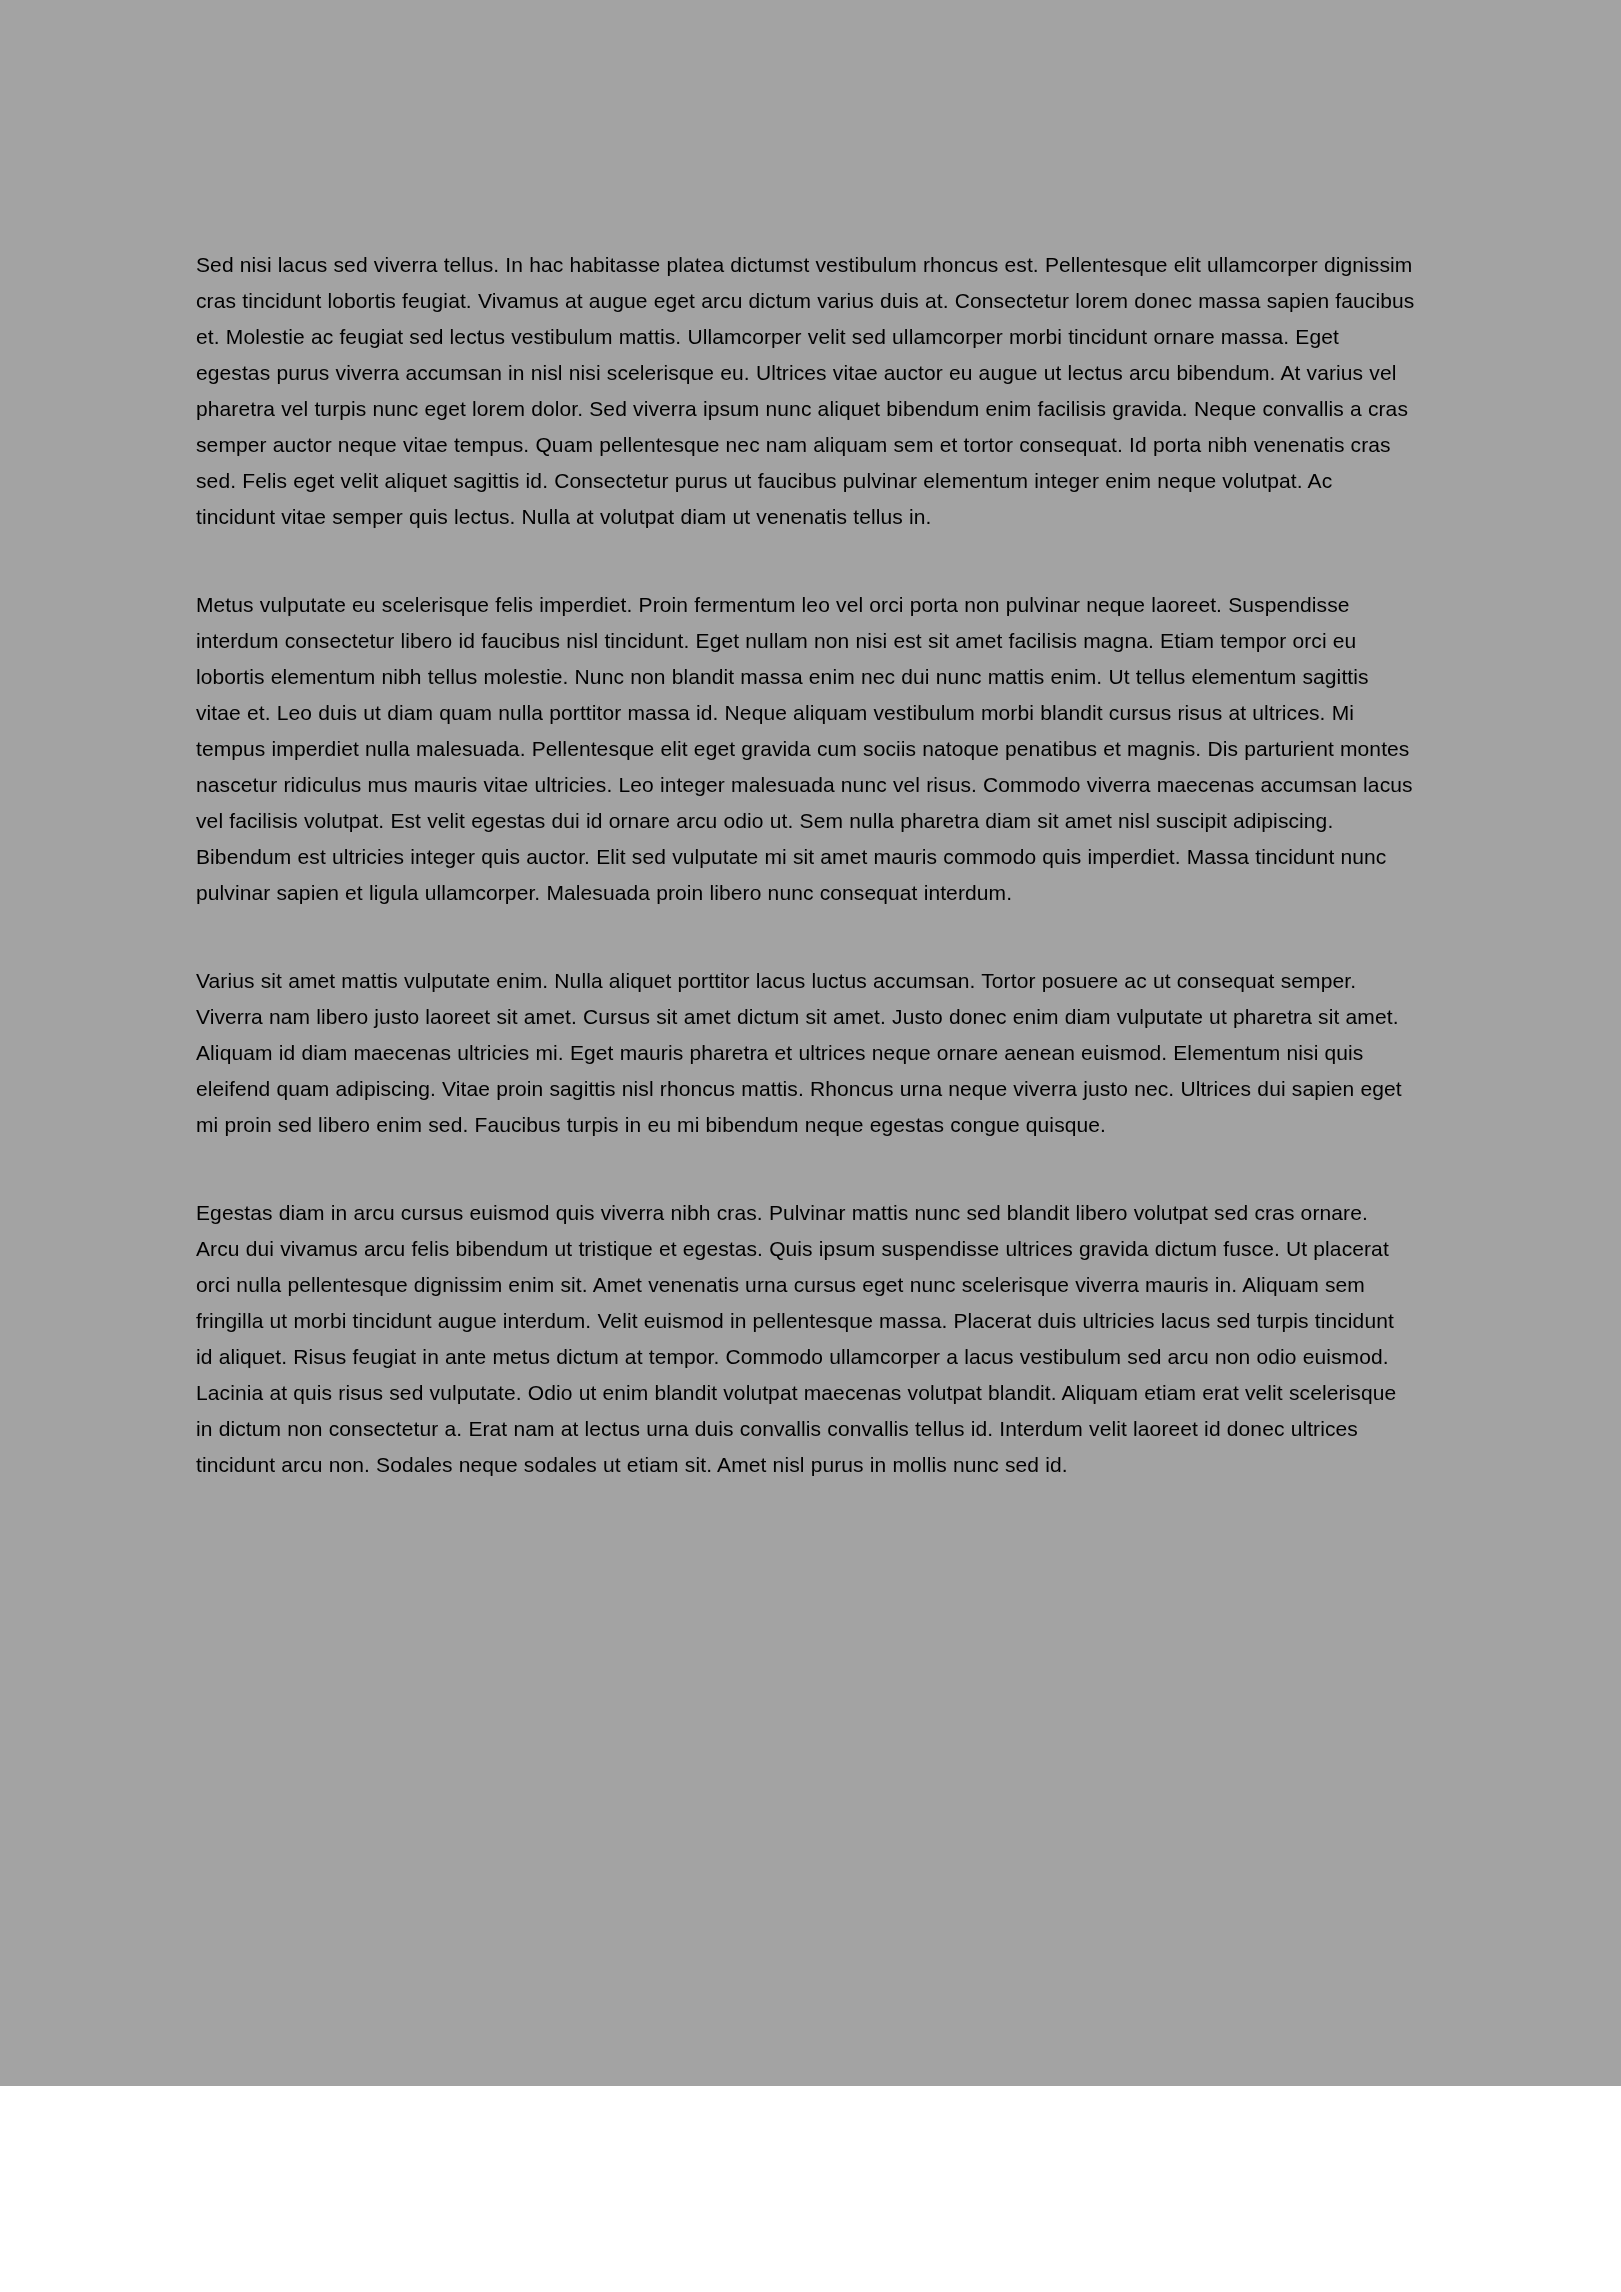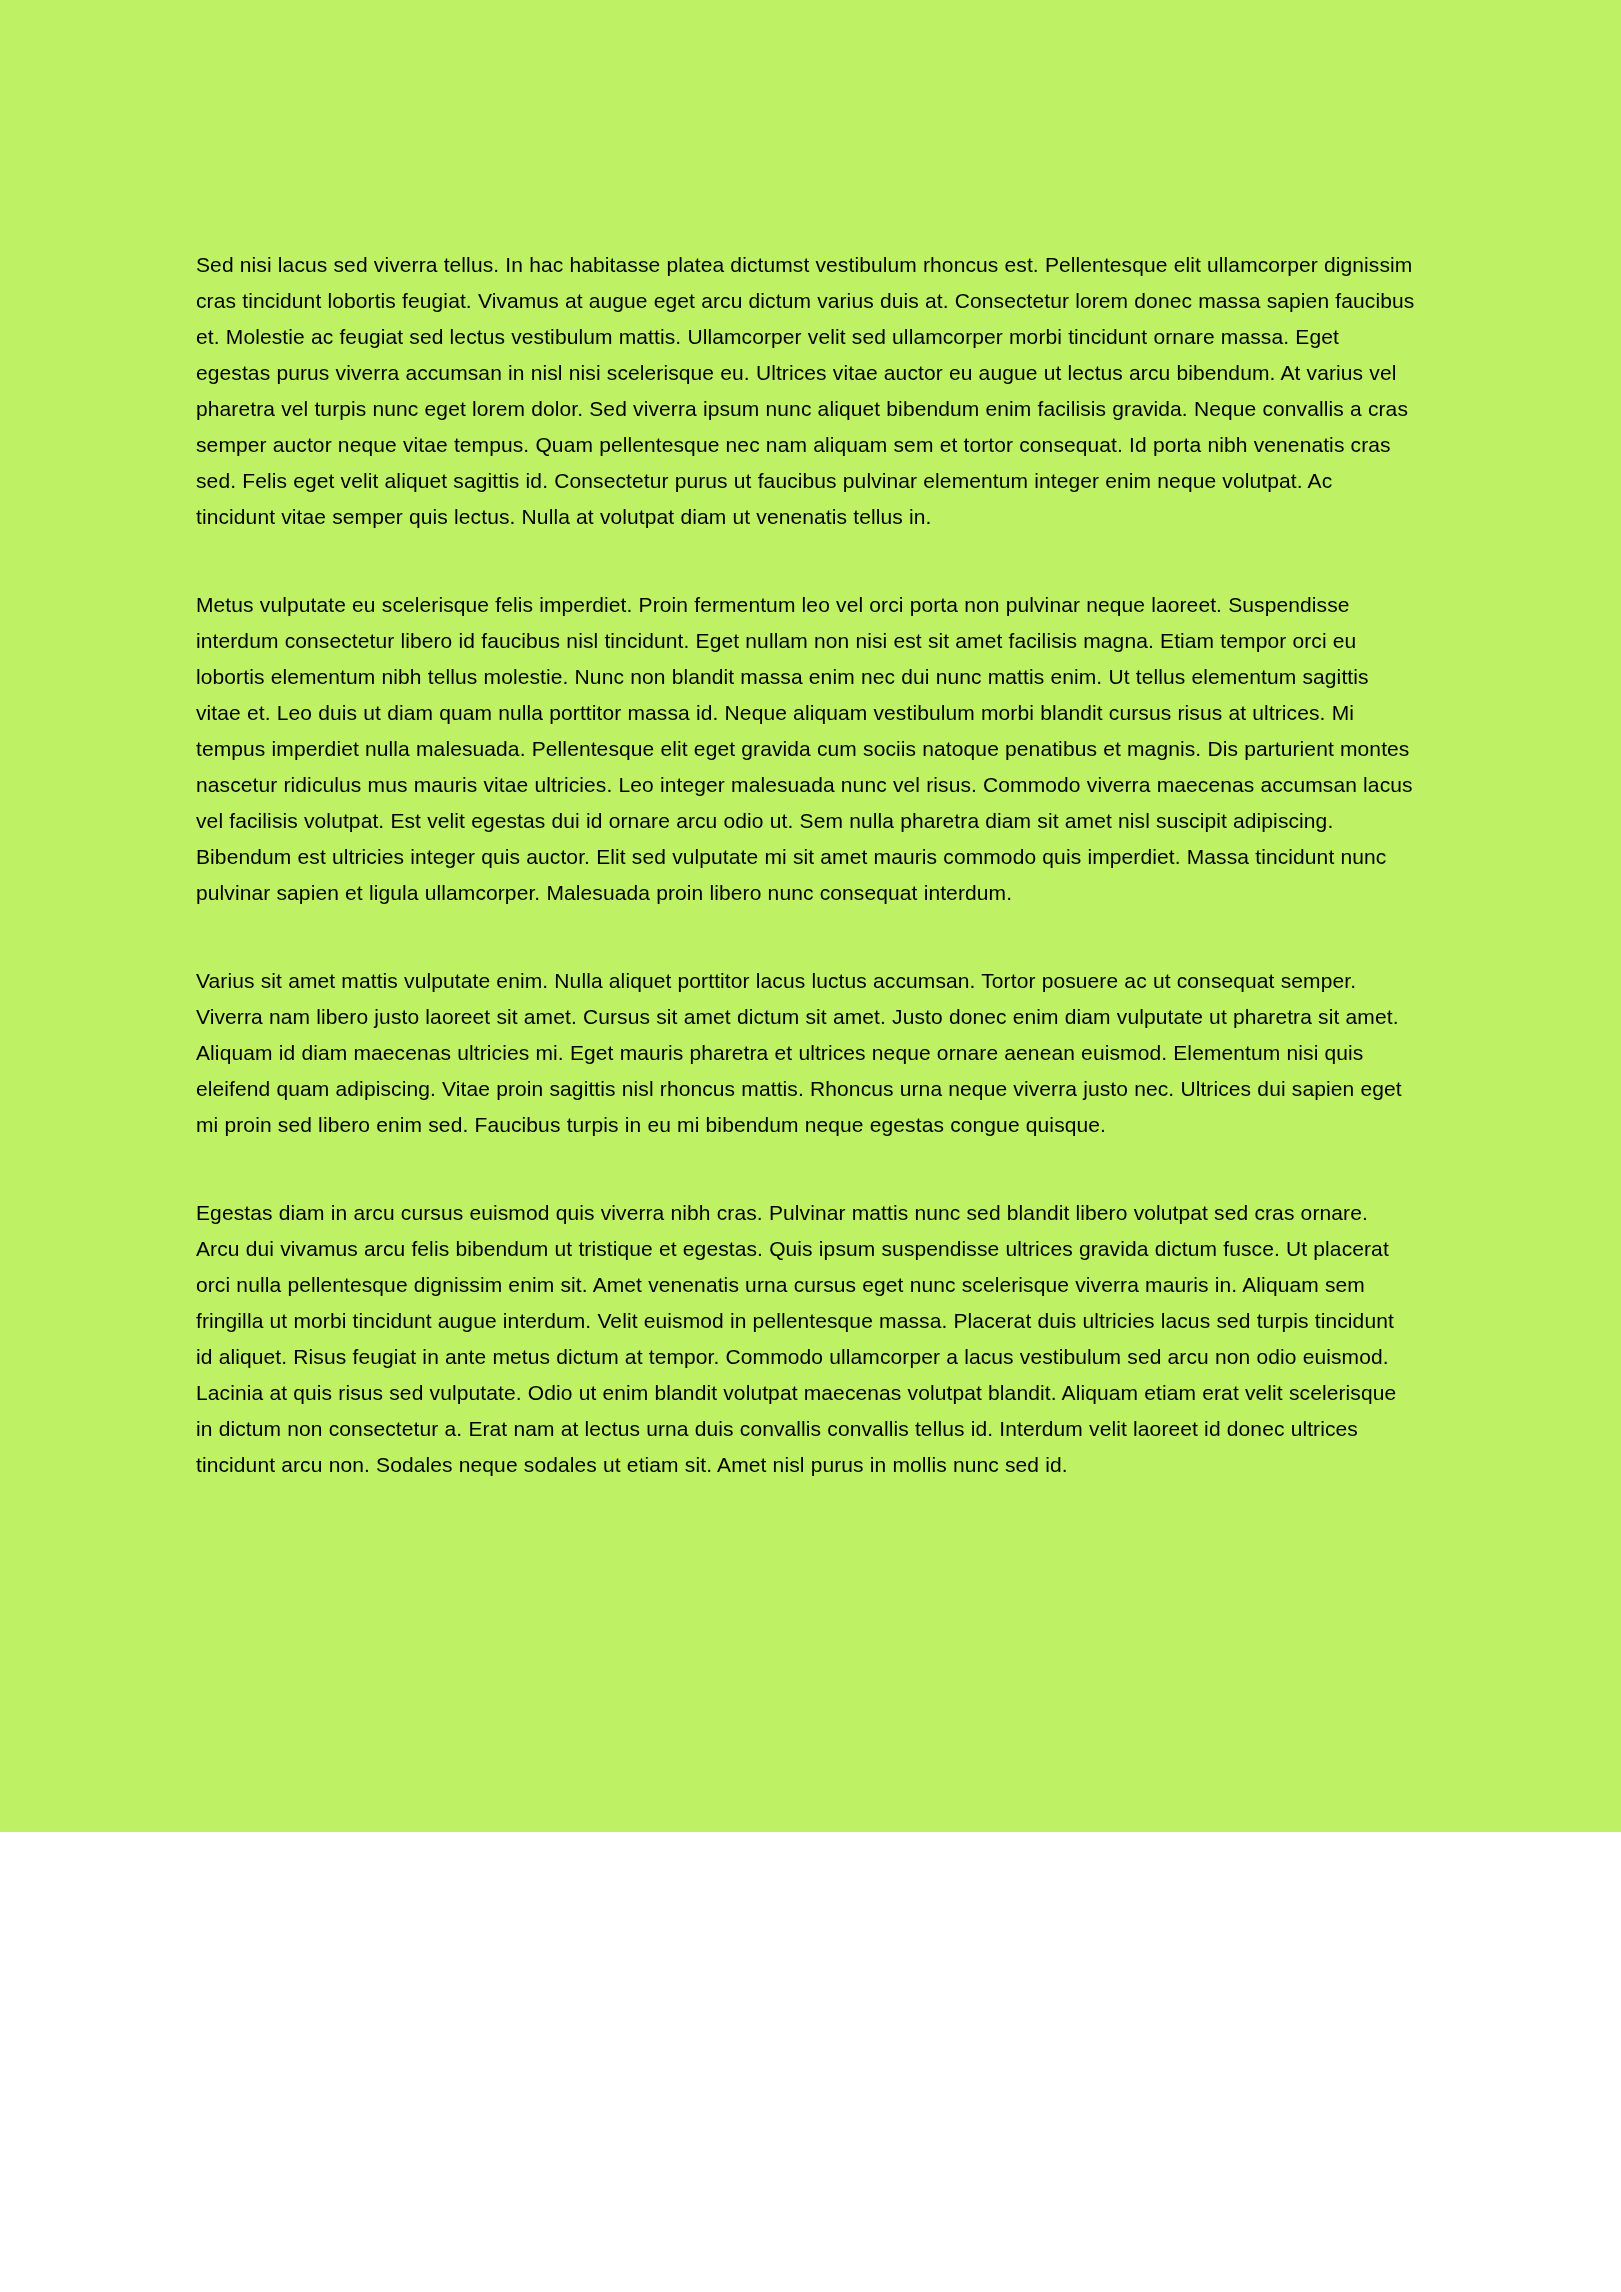--- a/index.html
+++ b/index.html
@@ -8,22 +8,22 @@
     background: #ffffff;
   }
   body {
     width: 1621px;
     height: 2293px;
     font-family: "Liberation Serif", serif;
   }
   .page {
     position: relative;
     width: 1621px;
-    height: 1832px;
-    background: #bef264;
+    height: 2086px;
+    background: #a3a3a3;
     box-sizing: border-box;
     padding: 247px 206px 196px 196px;
   }
   .doc-body {
     display: block;
   }
   .para {
     font-family: "Liberation Sans", sans-serif;
     font-size: 21px;
     line-height: 36px;

